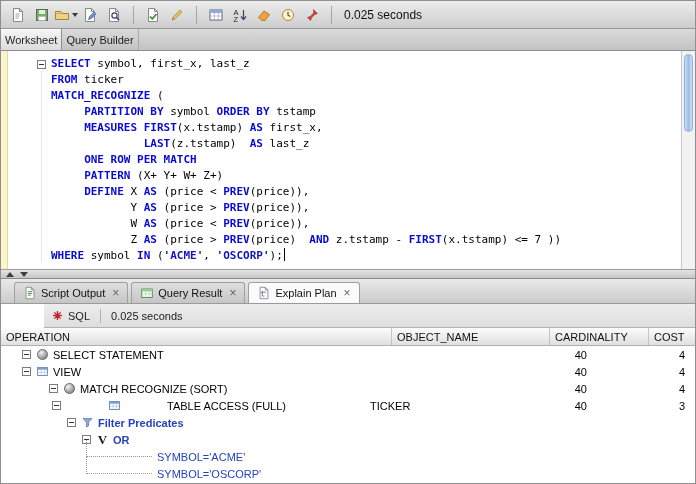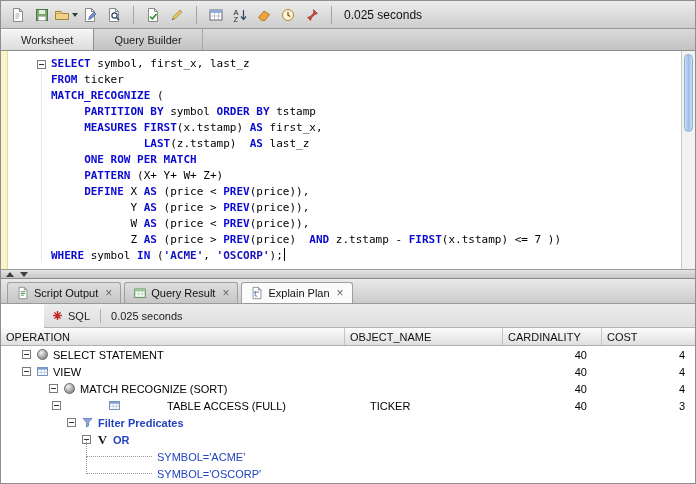--- a/index.html
+++ b/index.html
@@ -14,21 +14,21 @@
   .tb-btn { width:22px; height:22px; display:flex; align-items:center; justify-content:center; border-radius:3px; }
   .tb-btn svg { display:block; }
   .tb-sep { width:1px; height:18px; background:#a5a5a5; margin:0 6px; }
   .dd-arrow { width:0; height:0; border-left:3.5px solid transparent; border-right:3.5px solid transparent;
               border-top:4px solid #3a3a3a; margin-left:2px; }
   .timing { font-size:12px; color:#111; margin-left:6px; white-space:nowrap; }
 
   
   .tabbar { height:22px; flex:none; display:flex; align-items:stretch;
             background:linear-gradient(#dadada,#c3c3c3); border-bottom:1px solid #8e8e8e; font-size:11px; }
-  .tab { display:flex; align-items:center; padding:0 20px; color:#222; border-right:1px solid #a8a8a8; }
+  .tab { display:flex; align-items:center; padding:0 4px; color:#222; border-right:1px solid #a8a8a8; }
   .tab.active { background:linear-gradient(#f5f5f5,#dcdcdc); box-shadow:inset 0 1px 0 #fff; border-right:1px solid #8e8e8e; }
 
   
   .editor { height:218px; flex:none; position:relative; background:#fff; overflow:hidden;
             font-family:"DejaVu Sans Mono", monospace; font-size:11px; }
   .gutter { position:absolute; left:0; top:0; bottom:0; width:7px; background:#fbf5cc; border-right:1px solid #e4daa2; }
   .fold-box { position:absolute; left:36px; top:9px; width:9px; height:9px; background:#fff; border:1px solid #7c7c7c; }
   .fold-box::after { content:""; position:absolute; left:1px; right:1px; top:3px; height:1px; background:#333; }
   .fold-line { position:absolute; left:40px; top:20px; height:190px; border-left:1px dotted #d4d4d4; }
   .code { position:absolute; left:50px; top:5px; }
@@ -42,39 +42,39 @@
             background:linear-gradient(90deg,#cfe0f6,#9cbde8,#cfe0f6); border:1px solid #93aed0; }
 
   
   .splitter { height:10px; flex:none; background:linear-gradient(#e4e4e4,#c7c7c7);
               border-top:1px solid #9c9c9c; border-bottom:1px solid #8a8a8a;
               display:flex; align-items:center; gap:6px; padding-left:5px; }
   .sp-up { width:0; height:0; border-left:4px solid transparent; border-right:4px solid transparent; border-bottom:5px solid #3f3f3f; }
   .sp-down { width:0; height:0; border-left:4px solid transparent; border-right:4px solid transparent; border-top:5px solid #3f3f3f; }
 
   
-  .btabbar { height:25px; flex:none; display:flex; align-items:flex-end; gap:3px; padding:0 0 0 6px;
+  .btabbar { height:25px; flex:none; display:flex; align-items:flex-end; gap:3px; padding:0 0 0 13px;
              background:linear-gradient(#e9e9e9,#cbcbcb); border-bottom:1px solid #9a9a9a; }
   .btab { display:flex; align-items:center; gap:4px; height:21px; padding:0 8px; font-size:11px; color:#111;
           background:linear-gradient(#dedede,#c6c6c6); border:1px solid #9f9f9f; border-bottom:none; border-radius:3px 3px 0 0; }
   .btab.active { background:#fbfbfb; }
   .btab-ic svg { width:14px; height:14px; display:block; }
   .btab-x { color:#666; font-size:12px; line-height:1; margin-left:3px; }
 
   
   .ptoolbar { height:24px; flex:none; display:flex; align-items:center; padding:0 8px; gap:5px;
               background:linear-gradient(#ededed,#dedede); border-bottom:1px solid #b2b2b2; font-size:11px; color:#222;margin-left:43px; }
   .sql-ic svg { display:block; }
   .vsep { width:1px; height:14px; background:#b0b0b0; margin:0 5px; }
 
   
   .phead { height:18px; flex:none; display:flex; background:linear-gradient(#fcfcfc,#dfdfdf);
            border-bottom:1px solid #b0b0b0; font-size:11px; color:#111; }
   .phc { display:flex; align-items:center; padding-left:5px; border-right:1px solid #c4c4c4; overflow:hidden; }
-  .w-op { width:344px; } .w-obj { width:158px; } .w-card { width:99px; } .w-cost { flex:1; border-right:none; }
+  .w-op { width:391px; } .w-obj { width:158px; } .w-card { width:99px; } .w-cost { flex:1; border-right:none; }
   .prows { flex:1; background:#fff; overflow:hidden; font-size:11px; color:#000; }
   .prow { height:17px; display:flex; align-items:center; }
   .c-op { width:365px; height:100%; display:flex; align-items:center; position:relative; }
   .c-obj { width:158px; padding-left:4px; }
   .c-card { width:99px; text-align:right; padding-right:36px; }
   .c-cost { flex:1; text-align:right; padding-right:10px; }
   .expbox { flex:none; width:9px; height:9px; background:#fff; border:1px solid #7c7c7c; position:relative; margin-right:5px; }
   .expbox::after { content:""; position:absolute; left:1px; right:1px; top:3px; height:1px; background:#333; }
   .pic { flex:none; width:13px; height:13px; margin-right:4px; display:flex; align-items:center; justify-content:center; }
   .pic svg { width:13px; height:13px; display:block; }

